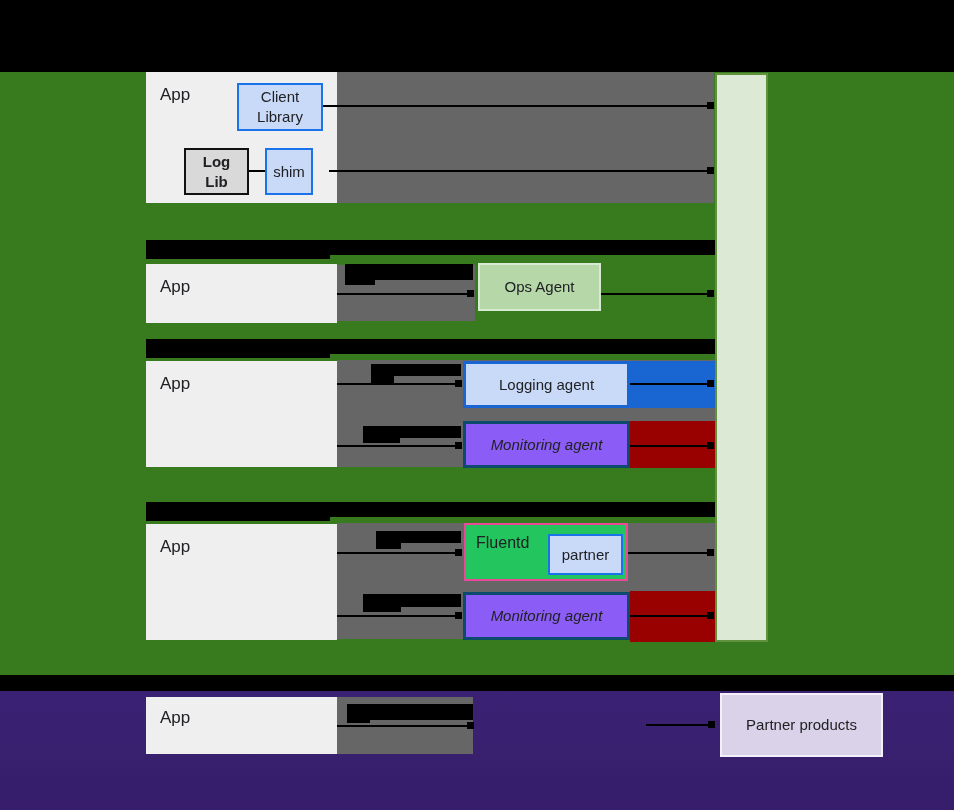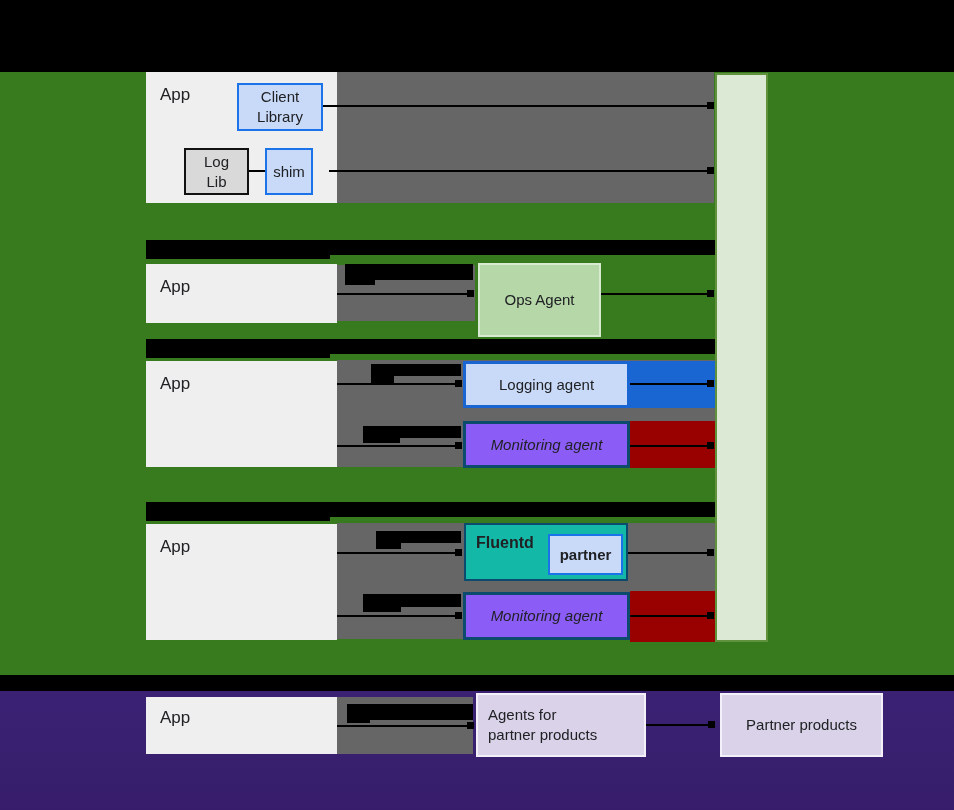--- a/index.html
+++ b/index.html
@@ -18,21 +18,21 @@
   .head{width:7px;height:7px;background:#000;}
   .blob{background:#000;}
   .bar-receiver{background:#dcead5;border:2px solid #60913c;}
   .b-blue{border:2px solid #1a73e8;background:#c9daf8;}
   .b-black{border:2px solid #111;background:#d9d9d9;}
   .ops{background:#b6d7a8;border:2px solid #d9ead3;}
   .logging{background:#c9daf8;border:3px solid #1966d2;}
   .monitoring{background:#8b5cf6;border:3px solid #0c4a6e;font-style:italic;}
   .fill-blue{background:#1966d2;}
   .fill-red{background:#990000;}
-  .fluentd{background:#14b8a6;border:2px solid #0c4a6e;font-weight:bold;}
+  .fluentd{background:#22c55e;border:2px solid #ec4899;}
   .pbox{background:#d9d2e9;border:2px solid #f3f0fa;font-size:15px;line-height:1.35;}
 </style>
 </head>
 <body>
 
 <div class="stage">
 
   <div class="abs black" style="left:0;top:0;width:954px;height:36px;"></div>
   <div class="abs bg-green" style="left:0;top:36px;width:954px;height:603px;"></div>
   <div class="abs black" style="left:0;top:639px;width:954px;height:16px;"></div>
@@ -41,21 +41,21 @@
   <div class="abs bar-receiver" style="left:715px;top:37px;width:53px;height:569px;"></div>
 
   <div class="abs box-gray" style="left:337px;top:36px;width:377px;height:131px;"></div>
   <div class="abs box-white" style="left:146px;top:36px;width:191px;height:131px;">
     <div class="app-label">App</div>
   </div>
   <div class="abs cbox b-blue" style="left:237px;top:47px;width:86px;height:48px;">
     <span>Client Library</span>
   </div>
   <div class="abs cbox b-black" style="left:184px;top:112px;width:65px;height:47px;">
-    <span style="display:block;width:34px;">Log Lib</span>
+    <span style="display:block;width:34px;font-weight:bold;">Log Lib</span>
   </div>
   <div class="abs cbox b-blue" style="left:265px;top:112px;width:48px;height:47px;">
     <span>shim</span>
   </div>
   <div class="abs line" style="left:249px;top:134px;width:16px;"></div>
   <div class="abs line" style="left:323px;top:69px;width:384px;"></div>
   <div class="abs head" style="left:707px;top:66px;"></div>
   <div class="abs line" style="left:329px;top:134px;width:378px;"></div>
   <div class="abs head" style="left:707px;top:131px;"></div>
 
@@ -63,21 +63,21 @@
   <div class="abs blob" style="left:146px;top:219px;width:184px;height:4px;"></div>
 
   <div class="abs box-gray" style="left:337px;top:229px;width:138px;height:56px;"></div>
   <div class="abs box-white" style="left:146px;top:228px;width:191px;height:59px;">
     <div class="app-label">App</div>
   </div>
   <div class="abs blob" style="left:345px;top:228px;width:128px;height:16px;"></div>
   <div class="abs blob" style="left:345px;top:244px;width:30px;height:5px;"></div>
   <div class="abs line" style="left:337px;top:257px;width:130px;"></div>
   <div class="abs head" style="left:467px;top:254px;"></div>
-  <div class="abs cbox ops" style="left:478px;top:227px;width:123px;height:74px;">
+  <div class="abs cbox ops" style="left:478px;top:227px;width:123px;height:48px;">
     <span>Ops Agent</span>
   </div>
   <div class="abs line" style="left:601px;top:257px;width:106px;"></div>
   <div class="abs head" style="left:707px;top:254px;"></div>
 
   <div class="abs blob" style="left:146px;top:303px;width:569px;height:15px;"></div>
   <div class="abs blob" style="left:146px;top:318px;width:184px;height:4px;"></div>
 
   <div class="abs box-gray" style="left:337px;top:324px;width:378px;height:107px;"></div>
   <div class="abs box-white" style="left:146px;top:325px;width:191px;height:106px;">
@@ -137,22 +137,19 @@
   <div class="abs head" style="left:707px;top:576px;"></div>
 
   <div class="abs box-gray" style="left:337px;top:661px;width:136px;height:57px;"></div>
   <div class="abs box-white" style="left:146px;top:661px;width:191px;height:57px;">
     <div class="app-label" style="padding-top:11px;">App</div>
   </div>
   <div class="abs blob" style="left:347px;top:668px;width:126px;height:16px;"></div>
   <div class="abs blob" style="left:347px;top:684px;width:23px;height:3px;"></div>
   <div class="abs line" style="left:337px;top:689px;width:130px;"></div>
   <div class="abs head" style="left:467px;top:686px;"></div>
-  <div class="abs pbox" style="left:476px;top:657px;width:170px;height:64px;display:flex;align-items:center;">
-    <span style="display:block;width:118px;margin-left:10px;">Agents for partner products</span>
-  </div>
   <div class="abs line" style="left:646px;top:688px;width:68px;"></div>
   <div class="abs head" style="left:708px;top:685px;"></div>
   <div class="abs pbox cbox" style="left:720px;top:657px;width:163px;height:64px;">
     <span>Partner products</span>
   </div>
 
 </div>
 
 </body></html>

